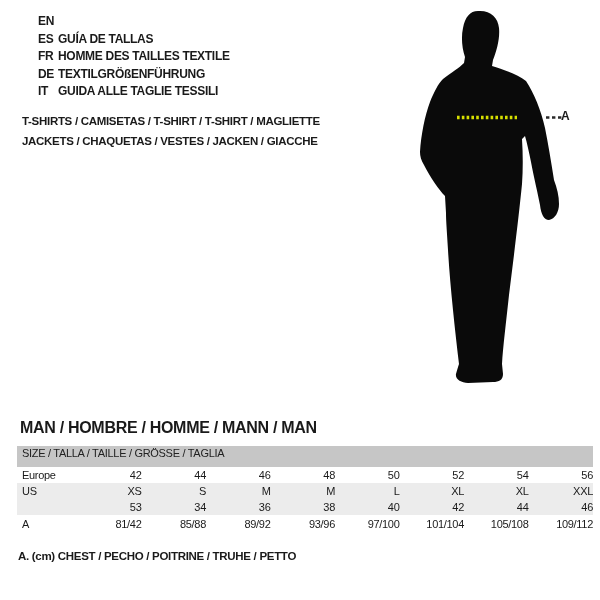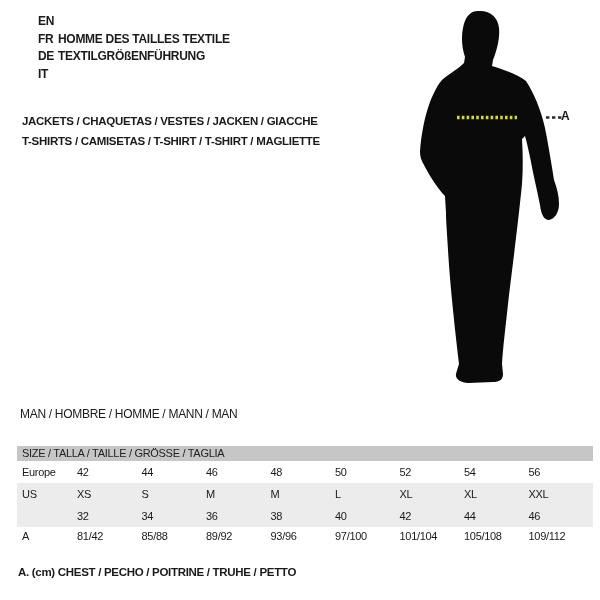--- a/index.html
+++ b/index.html
@@ -13,54 +13,59 @@
     font-family:"Liberation Sans",sans-serif;color:var(--text);
     letter-spacing:-0.3px;overflow:hidden;
   }
   .lang-block{position:absolute;left:22px;top:13px;}
   .lang-row{display:flex;height:17.5px;line-height:17.5px;font-size:12px;font-weight:bold;}
   .lang-code{width:36px;padding-left:16px;}
   .category-block{position:absolute;left:22px;top:111px;font-size:11.5px;font-weight:bold;}
   .category-block div{line-height:20px;}
   .figure-wrap{position:absolute;left:395px;top:0;width:205px;height:400px;}
   .a-label{position:absolute;left:561px;top:109px;font-size:12px;font-weight:bold;line-height:14px;}
-  .section-title{position:absolute;left:20px;top:407px;font-size:12px;font-weight:normal;}
+  .section-title{position:absolute;left:20px;top:419px;font-size:16px;font-weight:bold;}
   .size-table{position:absolute;left:17px;top:446px;width:576px;font-size:11px;}
-  .table-header{background:var(--hdr);height:15px;line-height:15px;padding-left:5px;color:#222;}
-  .t-row{display:flex;height:22px;line-height:16px;align-items:center;}
+  .table-header{background:var(--hdr);height:21px;line-height:15px;padding-left:5px;color:#222;}
+  .t-row{display:flex;height:16px;line-height:16px;align-items:center;}
   .t-row.band{background:var(--band);}
   .t-row.last{height:18px;line-height:18px;}
   .t-label{width:60px;padding-left:5px;}
-  .t-cell{flex:1;text-align:left;}
-  .footnote{position:absolute;left:18px;top:550px;font-size:11.5px;font-weight:bold;margin-top:16px;}
+  .t-cell{flex:1;text-align:right;}
+  .footnote{position:absolute;left:18px;top:550px;font-size:11.5px;font-weight:bold;}
   svg .sil{fill:var(--sil);}
 </style>
 </head>
 <body>
 
 <div class="lang-block">
   <div class="lang-row">
     <span class="lang-code">EN</span>
+  </div>
+  <div class="lang-row">
+    <span class="lang-code">ES</span>
+    <span>GUÍA DE TALLAS</span>
   </div>
   <div class="lang-row">
     <span class="lang-code">FR</span>
     <span>HOMME DES TAILLES TEXTILE</span>
   </div>
   <div class="lang-row">
     <span class="lang-code">DE</span>
     <span>TEXTILGRÖßENFÜHRUNG</span>
   </div>
   <div class="lang-row">
     <span class="lang-code">IT</span>
+    <span>GUIDA ALLE TAGLIE TESSILI</span>
   </div>
 </div>
 
 <div class="category-block">
+  <div>T-SHIRTS / CAMISETAS / T-SHIRT / T-SHIRT / MAGLIETTE</div>
   <div>JACKETS / CHAQUETAS / VESTES / JACKEN / GIACCHE</div>
-  <div>T-SHIRTS / CAMISETAS / T-SHIRT / T-SHIRT / MAGLIETTE</div>
 </div>
 
 <div class="figure-wrap">
   <svg width="205" height="400" viewBox="0 0 205 400">
     <path class="sil" d="
       M83,11
       C95,10 103,17 104,28
       C105,38 102,50 98,60
       L97,66
       C107,69 122,74 131,81
@@ -122,21 +127,21 @@
     <span class="t-cell">M</span>
     <span class="t-cell">M</span>
     <span class="t-cell">L</span>
     <span class="t-cell">XL</span>
     <span class="t-cell">XL</span>
     <span class="t-cell">XXL</span>
   </div>
 
   <div class="t-row band">
     <span class="t-label"></span>
-    <span class="t-cell">32</span>
+    <span class="t-cell">53</span>
     <span class="t-cell">34</span>
     <span class="t-cell">36</span>
     <span class="t-cell">38</span>
     <span class="t-cell">40</span>
     <span class="t-cell">42</span>
     <span class="t-cell">44</span>
     <span class="t-cell">46</span>
   </div>
 
   <div class="t-row last">

